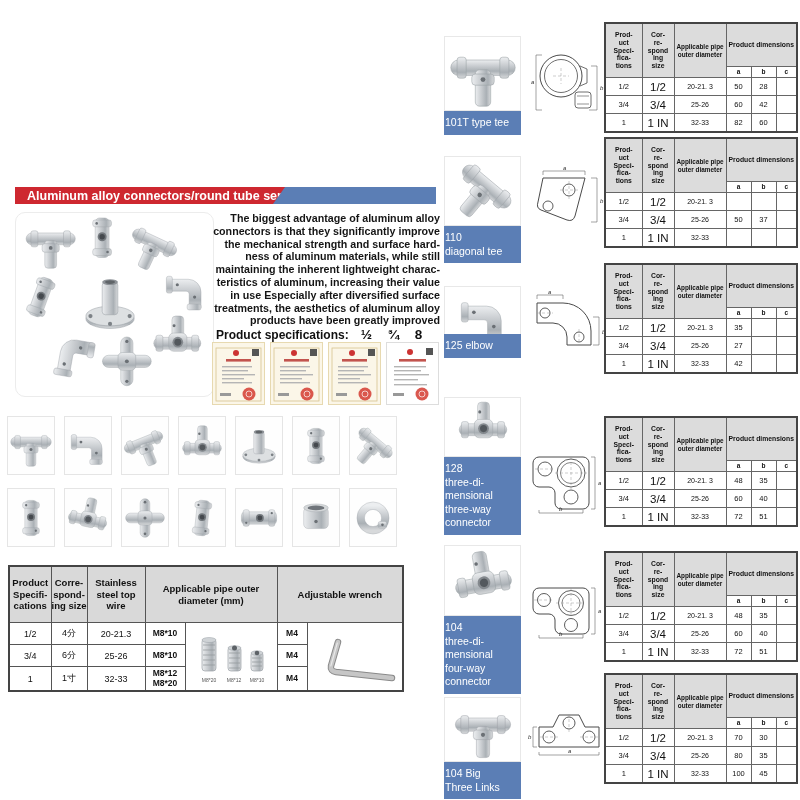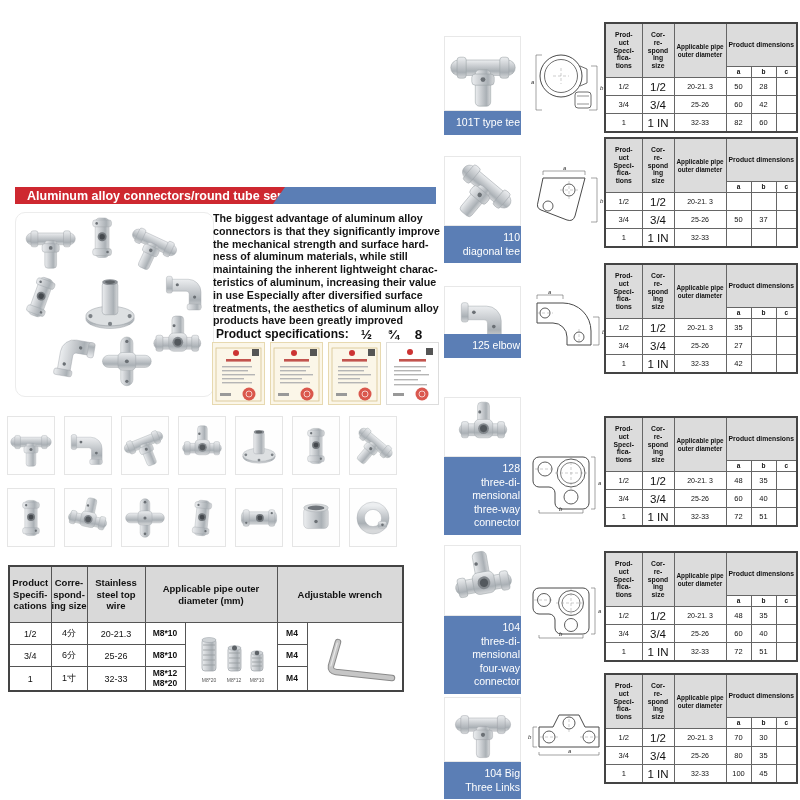--- a/index.html
+++ b/index.html
@@ -13,22 +13,22 @@
       clip-path:polygon(0 0,100% 0,calc(100% - 12px) 100%,0 100%);
       display:flex;align-items:center;padding-left:12px;box-sizing:border-box;}
   .banner-red span{color:#fff;font-size:12.5px;font-weight:bold;white-space:nowrap;}
 
   
   .hero{left:15px;top:212px;width:197px;height:183px;border:1px solid #ececec;
         border-radius:10px;background:#fff;overflow:hidden;}
 
   
   .intro{left:213px;top:212px;width:227px;font-size:10.7px;font-weight:bold;
-         line-height:12.8px;white-space:pre-line;text-align:left;color:#151515;}
-  .specline{left:216px;top:327px;font-size:12px;font-weight:bold;display:flex;gap:12px;align-items:flex-start;}
+         line-height:12.8px;white-space:pre-line;text-align:right;color:#151515;}
+  .specline{left:216px;top:327px;font-size:12px;font-weight:bold;display:flex;gap:12px;align-items:center;}
   .specline .sizes{font-size:13.5px;letter-spacing:6px;}
 
   
   .certs{left:212px;top:342px;width:227px;display:flex;gap:5px;}
   .cert{width:53px;height:63px;}
 
   
   .thumbrow{left:7px;display:flex;gap:9px;}
   .row1{top:416px;} .row2{top:488px;}
   .thumb{width:48px;height:59px;border:1px solid #e5e5e5;background:#fefefe;
@@ -40,21 +40,21 @@
   .mtable th,.mtable td{border:1px solid #555;text-align:center;vertical-align:middle;
         padding:0;white-space:pre-line;}
   .mtable thead th{background:#d9d9d9;font-weight:bold;font-size:9.5px;height:55px;line-height:11.5px;}
   .mtable tbody td{font-size:9px;height:18px;background:#fff;}
   .mtable td.screw{font-size:8.5px;font-weight:bold;line-height:9.5px;}
   .mtable td.imgcell{padding:0;}
 
   
   .photo{left:444px;width:77px;border:1px solid #e8e8e8;background:#fff;
          display:flex;align-items:center;justify-content:center;box-sizing:border-box;}
-  .badge{left:444px;width:77px;background:#5b7eb5;color:#fff;text-align:right;
+  .badge{left:444px;width:77px;background:#5b7eb5;color:#fff;text-align:left;
          font-size:10.5px;line-height:13.5px;white-space:pre-line;padding:5px 1px;
          box-sizing:border-box;}
   .drawing{left:527px;}
 
   .rtable{left:604px;width:192px;border:2px solid #444;}
   .rtable th,.rtable td{border:1px solid #666;text-align:center;vertical-align:middle;
         padding:0;white-space:pre-line;}
   .rtable thead th{background:#dcdcdc;font-weight:bold;font-size:6.8px;line-height:7.8px;height:42px;}
   .rtable thead th.h-dia{font-size:6.4px;}
   .rtable thead tr.abc th{background:#fff;height:10px;font-size:6.5px;line-height:10px;}

